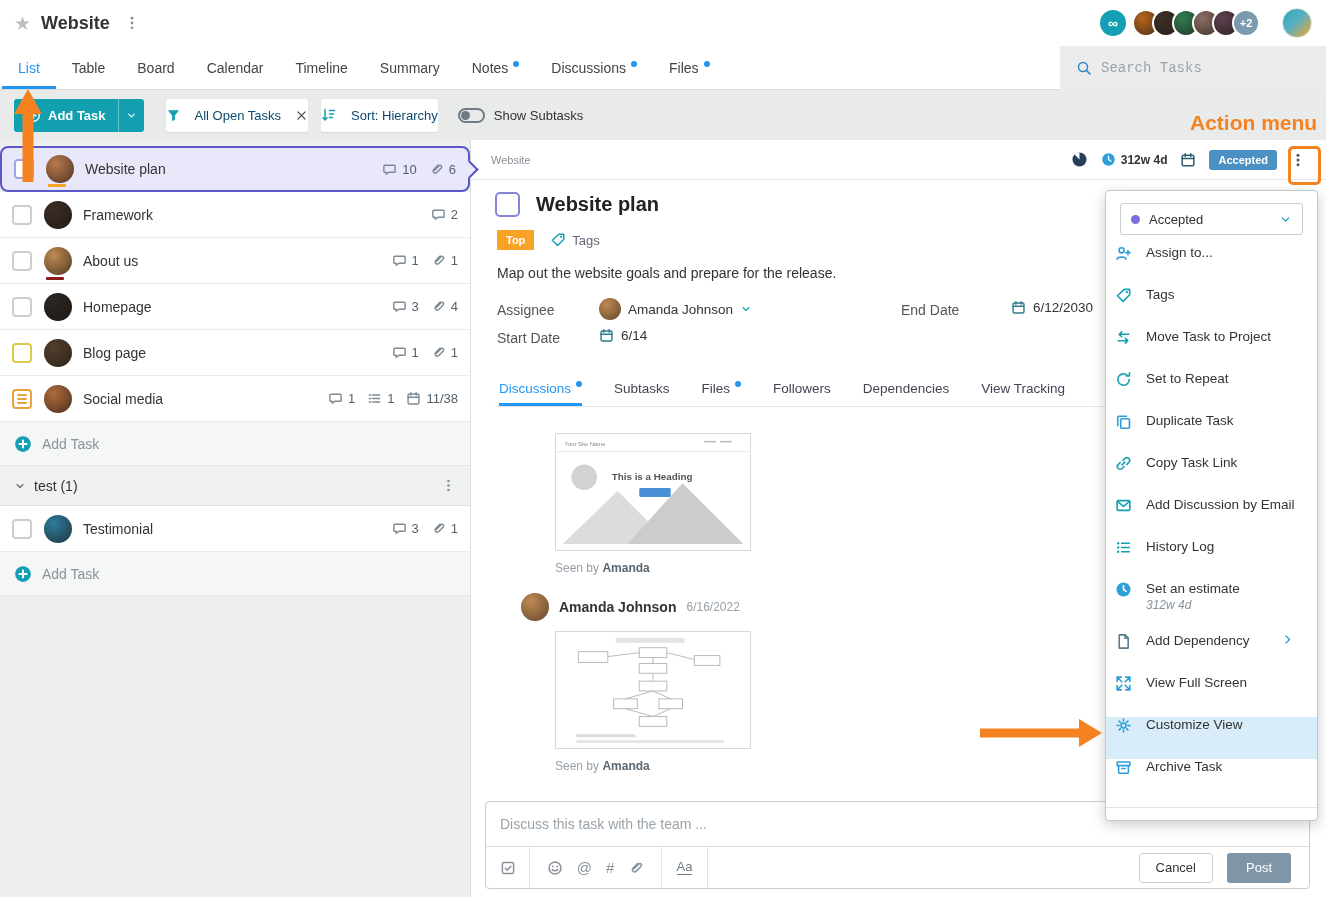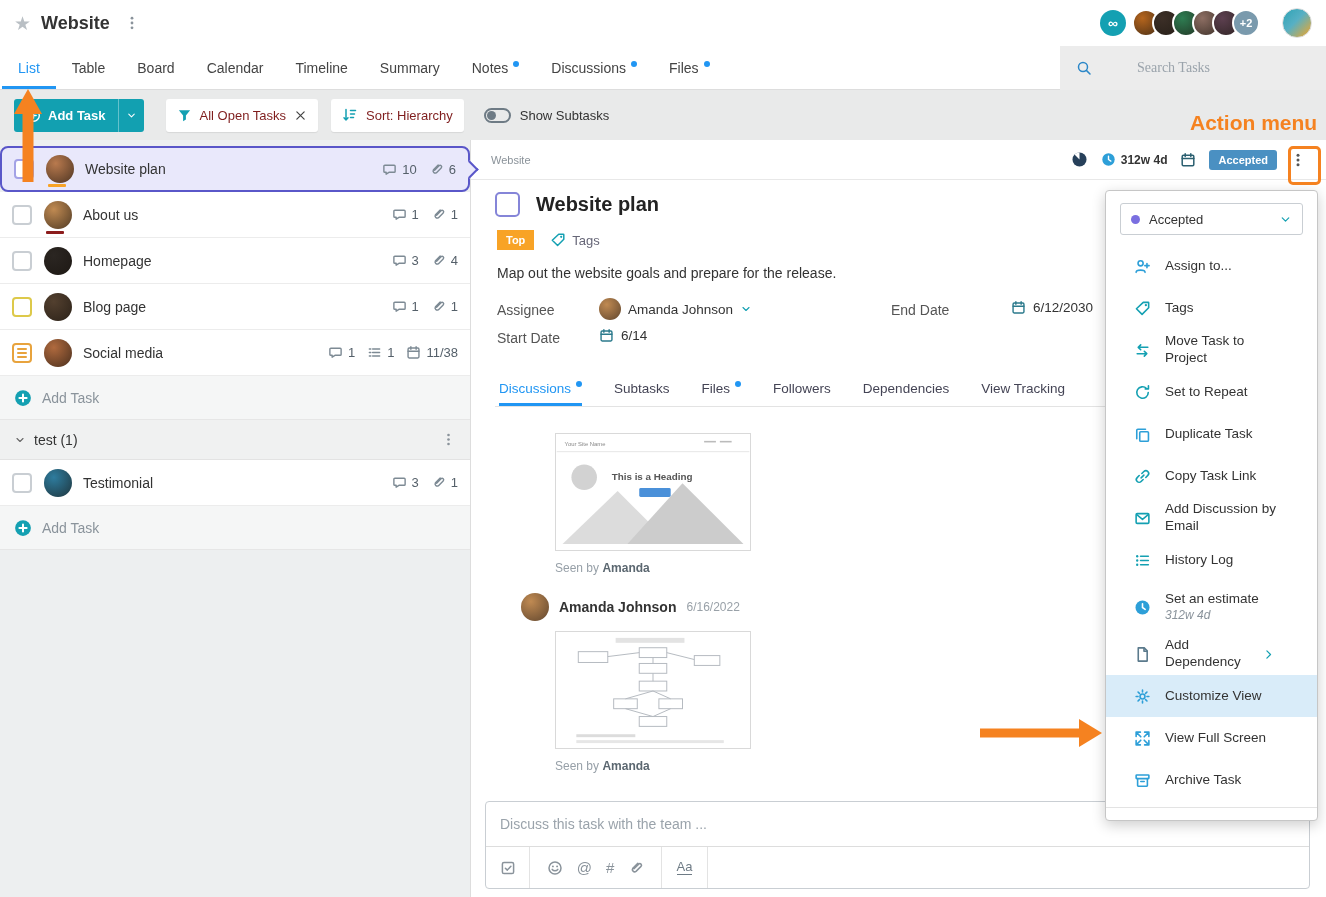--- a/index.html
+++ b/index.html
@@ -26,29 +26,29 @@
   .profile-av { width:30px; height:30px; border-radius:50%; margin-left:22px; background:linear-gradient(135deg,#2fa3b5 0%,#57b0c4 45%,#f5a623 100%); border:1px solid #e0e0e0; }
 
   
   .tabbar { position:absolute; left:0; top:46px; right:0; height:44px; background:#fff; border-bottom:1px solid #ddd; display:flex; align-items:stretch; z-index:2; }
   .tabs { display:flex; padding-left:2px; }
   .tab { padding:0 16px; display:flex; align-items:center; font-size:14px; color:#444; cursor:pointer; position:relative; }
   .tab.active { color:#2196f3; box-shadow:inset 0 -3px 0 #2196f3; }
   .tab .dot { width:6px; height:6px; border-radius:50%; background:#2196f3; margin-left:5px; margin-top:-8px; }
   .searchbox { position:absolute; right:0; top:0; bottom:-1px; width:266px; background:#ececec; display:flex; align-items:center; padding-left:16px; }
   .searchbox .ic { color:#2b87c8; width:16px; height:16px; margin-right:9px; }
-  .searchbox input { border:none; background:transparent; outline:none; font-size:14px; color:#333; width:200px; font-family:Liberation Serif, serif;margin-left:36px; }
+  .searchbox input { border:none; background:transparent; outline:none; font-size:14px; color:#333; width:200px; font-family:Liberation Mono, monospace; }
   .searchbox input::placeholder { color:#9aa3ab; }
 
   
   .toolbar { position:absolute; left:0; top:90px; right:0; height:50px; background:#e9eaea; display:flex; align-items:center; padding:0 14px; z-index:2; }
   .addtask { display:inline-flex; height:33px; border-radius:3px; overflow:hidden; cursor:pointer; }
   .addtask .main { background:#12a0b1; color:#fff; display:flex; align-items:center; gap:7px; padding:0 12px; font-size:13px; font-weight:bold; }
   .addtask .caret { background:#12a0b1; width:26px; display:flex; align-items:center; justify-content:center; border-left:1px solid rgba(255,255,255,.35); color:#fff; }
-  .chip { background:#fff; height:33px; border-radius:3px; display:flex; align-items:center; gap:8px; padding:0 11px; font-size:13px; color:#7f1d1d; box-shadow:0 1px 1px rgba(0,0,0,.08); cursor:pointer; }
+  .chip { background:#fff; height:33px; border-radius:3px; display:flex; align-items:center; gap:14px; padding:0 0; font-size:13px; color:#0c4a6e; box-shadow:0 1px 1px rgba(0,0,0,.08); cursor:pointer; }
   .chip .ic { color:#14a0b2; }
   .chip .x { color:#444; width:13px; height:13px; }
   .subtoggle { display:flex; align-items:center; gap:9px; margin-left:20px; font-size:13px; color:#333; cursor:pointer; }
   .toggle { width:27px; height:15px; border:2px solid #6e7b85; border-radius:9px; position:relative; }
   .toggle::after { content:""; position:absolute; left:1px; top:1px; width:9px; height:9px; border-radius:50%; background:#6e7b85; }
 
   
   .tasklist { position:absolute; left:0; top:140px; bottom:0; width:470px; z-index:5; padding-top:6px; }
   .row { height:46px; background:#fff; border-bottom:1px solid #ececec; display:flex; align-items:center; padding:0 12px; position:relative; cursor:pointer; }
   .cb { width:20px; height:20px; border:2px solid #c9ced3; border-radius:4px; background:#fff; margin-right:12px; flex:none; display:flex; flex-direction:column; justify-content:center; align-items:center; }
@@ -121,21 +121,21 @@
   .cbtns { margin-left:auto; display:flex; align-items:center; gap:14px; padding-right:18px; }
   .btn-cancel { height:30px; padding:0 16px; border:1px solid #c9ced3; border-radius:3px; background:#fff; font-size:13px; color:#333; display:flex; align-items:center; cursor:pointer; }
   .btn-post { height:30px; padding:0 19px; border-radius:3px; background:#7e96a7; font-size:13px; color:#fff; display:flex; align-items:center; cursor:pointer; }
 
   
   .action-menu { position:absolute; left:1105px; top:190px; width:213px; background:#fff; border:1px solid #c6c6c6; border-radius:4px; box-shadow:0 4px 14px rgba(0,0,0,.2); z-index:40; padding-bottom:6px; }
   .status-select { margin:12px 14px 10px 14px; height:32px; border:1px solid #c9ced3; border-radius:3px; display:flex; align-items:center; padding:0 10px; cursor:pointer; }
   .status-dot { width:9px; height:9px; border-radius:50%; background:#7a6fe0; }
   .status-label { font-size:13px; color:#333; margin-left:9px; }
   .status-select .ic { margin-left:auto; color:#14a0b2; width:13px; height:13px; }
-  .menu-item { height:42px; display:flex; align-items:center; padding:0 28px; font-size:13.5px; color:#333; cursor:pointer; }
+  .menu-item { height:42px; display:flex; padding:0 9px; font-size:13.5px; color:#333; cursor:pointer; }
   .menu-item.tall { height:52px; }
   .menu-item.highlighted { background:#d9ecf9; }
   .menu-item .ic { margin-right:14px; }
   .mi-text { display:flex; flex-direction:column; line-height:1.25; }
   .mi-sub { font-size:12px; color:#8a939b; font-style:italic; }
   .menu-item .chev { margin-left:auto; color:#14a0b2; width:13px; height:13px; }
   .mdivider { height:1px; background:#e3e3e3; margin:6px 0; }
 
   
   .ann { position:absolute; z-index:60; pointer-events:none; }
@@ -281,20 +281,33 @@
               <svg viewBox="0 0 16 16">
                 <path class="s" d="M9.8 3.2l-5 5a2.3 2.3 0 003.2 3.2l5-5a1.6 1.6 0 10-2.3-2.3L6 8.8"></path>
               </svg>
             </span>
             <span class="mv">6</span>
           </span>
           <i class="row-arrow"></i>
         </div>
         <div class="row">
           <span class="cb"></span>
+          <span class="avatar row-av" style="background: radial-gradient(circle at 35% 30%, rgb(59, 45, 38) 0%, rgb(23, 18, 13) 150%);"></span>
+          <span class="row-title">Framework</span>
+          <span class="meta">
+            <span class="ic" style="width: 15px; height: 15px; color: rgb(125, 138, 148);">
+              <svg viewBox="0 0 16 16">
+                <path class="s" d="M3 3.5h10a1 1 0 011 1v5.5a1 1 0 01-1 1H7.4L4.4 13v-2H3a1 1 0 01-1-1V4.5a1 1 0 011-1z"></path>
+              </svg>
+            </span>
+            <span class="mv">2</span>
+          </span>
+        </div>
+        <div class="row">
+          <span class="cb"></span>
           <span class="avatar row-av" style="background: radial-gradient(circle at 35% 30%, rgb(192, 138, 82) 0%, rgb(23, 18, 13) 150%);"></span>
           <i class="prio-bar" style="background: rgb(140, 29, 29);"></i>
           <span class="row-title">About us</span>
           <span class="meta">
             <span class="ic" style="width: 15px; height: 15px; color: rgb(125, 138, 148);">
               <svg viewBox="0 0 16 16">
                 <path class="s" d="M3 3.5h10a1 1 0 011 1v5.5a1 1 0 01-1 1H7.4L4.4 13v-2H3a1 1 0 01-1-1V4.5a1 1 0 011-1z"></path>
               </svg>
             </span>
             <span class="mv">1</span>
@@ -488,21 +501,21 @@
         <span class="flabel" style="left:2px;top:4px">Assignee</span>
         <span class="fval" style="left:104px;top:0">
           <span class="mini-av"></span>
           <span>Amanda Johnson</span>
           <span class="ic caret">
               <svg viewBox="0 0 16 16">
                 <path class="s" d="M4 6l4 4 4-4"></path>
               </svg>
             </span>
         </span>
-        <span class="flabel" style="left:396px;top:4px">End Date</span>
+        <span class="flabel" style="left:406px;top:4px">End Date</span>
         <span class="fval" style="left:516px;top:2px">
           <span class="ic" style="width:15px;height:15px">
               <svg viewBox="0 0 16 16">
                 <rect class="s" x="2.2" y="3.2" width="11.6" height="10.6" rx="1.2"></rect>
                 <path class="s" d="M2.2 6.6h11.6M5.2 1.8v2.8M10.8 1.8v2.8"></path>
               </svg>
             </span>
           <span>6/12/2030</span>
         </span>
         <span class="flabel" style="left:2px;top:32px">Start Date</span>
@@ -626,20 +639,24 @@
           <span class="glyph">#</span>
           <span class="ic" style="width:16px;height:16px">
               <svg viewBox="0 0 16 16">
                 <path class="s" d="M9.8 3.2l-5 5a2.3 2.3 0 003.2 3.2l5-5a1.6 1.6 0 10-2.3-2.3L6 8.8"></path>
               </svg>
             </span>
         </div>
         <div class="ccell ca">
           <span>Aa</span>
         </div>
+        <div class="cbtns">
+          <span class="btn-cancel">Cancel</span>
+          <span class="btn-post">Post</span>
+        </div>
       </div>
     </div>
   </section>
 
   <div class="action-menu">
     <div class="status-select">
       <span class="status-dot"></span>
       <span class="status-label">Accepted</span>
       <span class="ic">
           <svg viewBox="0 0 16 16">
@@ -756,39 +773,39 @@
           </span>
           <span class="mi-text">
             <span class="mi-label">Add Dependency</span>
           </span>
           <span class="ic chev" style="width: 13px; height: 13px; color: rgb(20, 160, 178);">
             <svg viewBox="0 0 16 16">
               <path class="s" d="M6 3.5l4.5 4.5L6 12.5"></path>
             </svg>
           </span>
         </div>
+        <div class="menu-item">
+          <span class="ic" style="width: 17px; height: 17px; color: rgb(45, 159, 216);">
+            <svg viewBox="0 0 16 16">
+              <path class="s" d="M6 2H2v4M10 2h4v4M14 10v4h-4M2 10v4h4M2 2l4.4 4.4M14 2 9.6 6.4M14 14 9.6 9.6M2 14l4.4-4.4"></path>
+            </svg>
+          </span>
+          <span class="mi-text">
+            <span class="mi-label">View Full Screen</span>
+          </span>
+        </div>
         <div class="menu-item highlighted">
           <span class="ic" style="width: 17px; height: 17px; color: rgb(45, 159, 216);">
             <svg viewBox="0 0 16 16">
               <circle class="s" cx="8" cy="8" r="2.3"></circle>
               <path class="s" stroke-width="2" d="M8 2v1.8M8 12.2V14M2 8h1.8M12.2 8H14M3.8 3.8l1.3 1.3M10.9 10.9l1.3 1.3M12.2 3.8l-1.3 1.3M5.1 10.9l-1.3 1.3"></path>
             </svg>
           </span>
           <span class="mi-text">
             <span class="mi-label">Customize View</span>
-          </span>
-        </div>
-        <div class="menu-item">
-          <span class="ic" style="width: 17px; height: 17px; color: rgb(45, 159, 216);">
-            <svg viewBox="0 0 16 16">
-              <path class="s" d="M6 2H2v4M10 2h4v4M14 10v4h-4M2 10v4h4M2 2l4.4 4.4M14 2 9.6 6.4M14 14 9.6 9.6M2 14l4.4-4.4"></path>
-            </svg>
-          </span>
-          <span class="mi-text">
-            <span class="mi-label">View Full Screen</span>
           </span>
         </div>
         <div class="menu-item">
           <span class="ic" style="width: 17px; height: 17px; color: rgb(45, 159, 216);">
             <svg viewBox="0 0 16 16">
               <rect class="s" x="2" y="2.8" width="12" height="3.4" rx=".6"></rect>
               <path class="s" d="M3.4 6.2v6.6a.6.6 0 00.6.6h8a.6.6 0 00.6-.6V6.2M6.4 9h3.2"></path>
             </svg>
           </span>
           <span class="mi-text">

